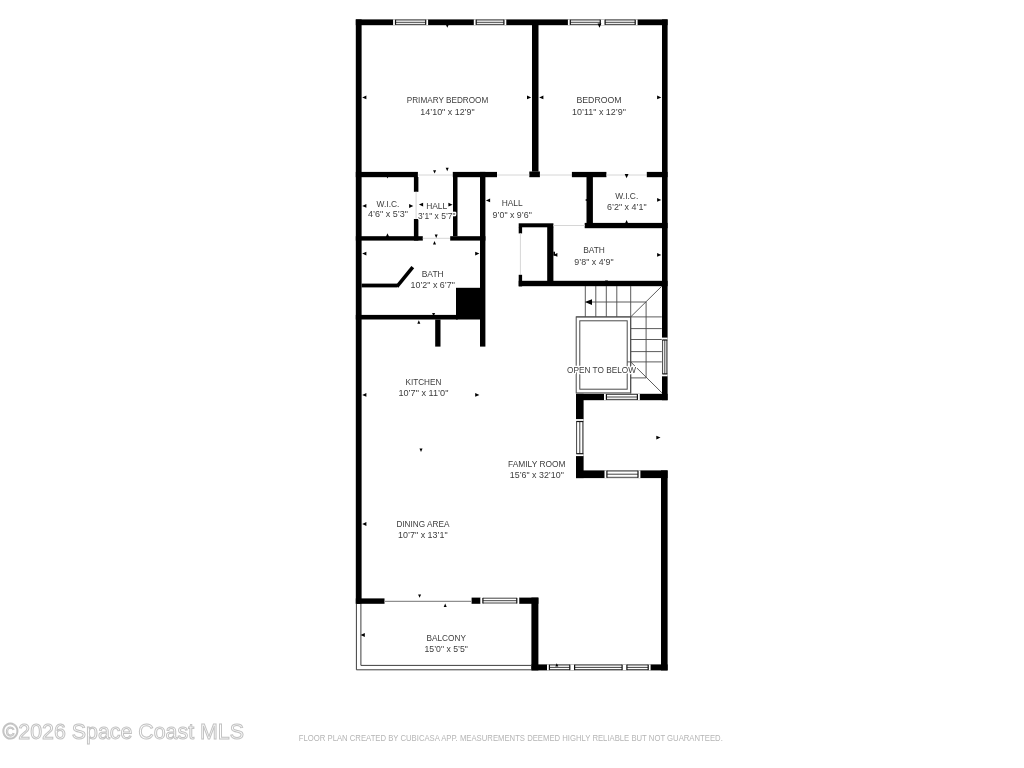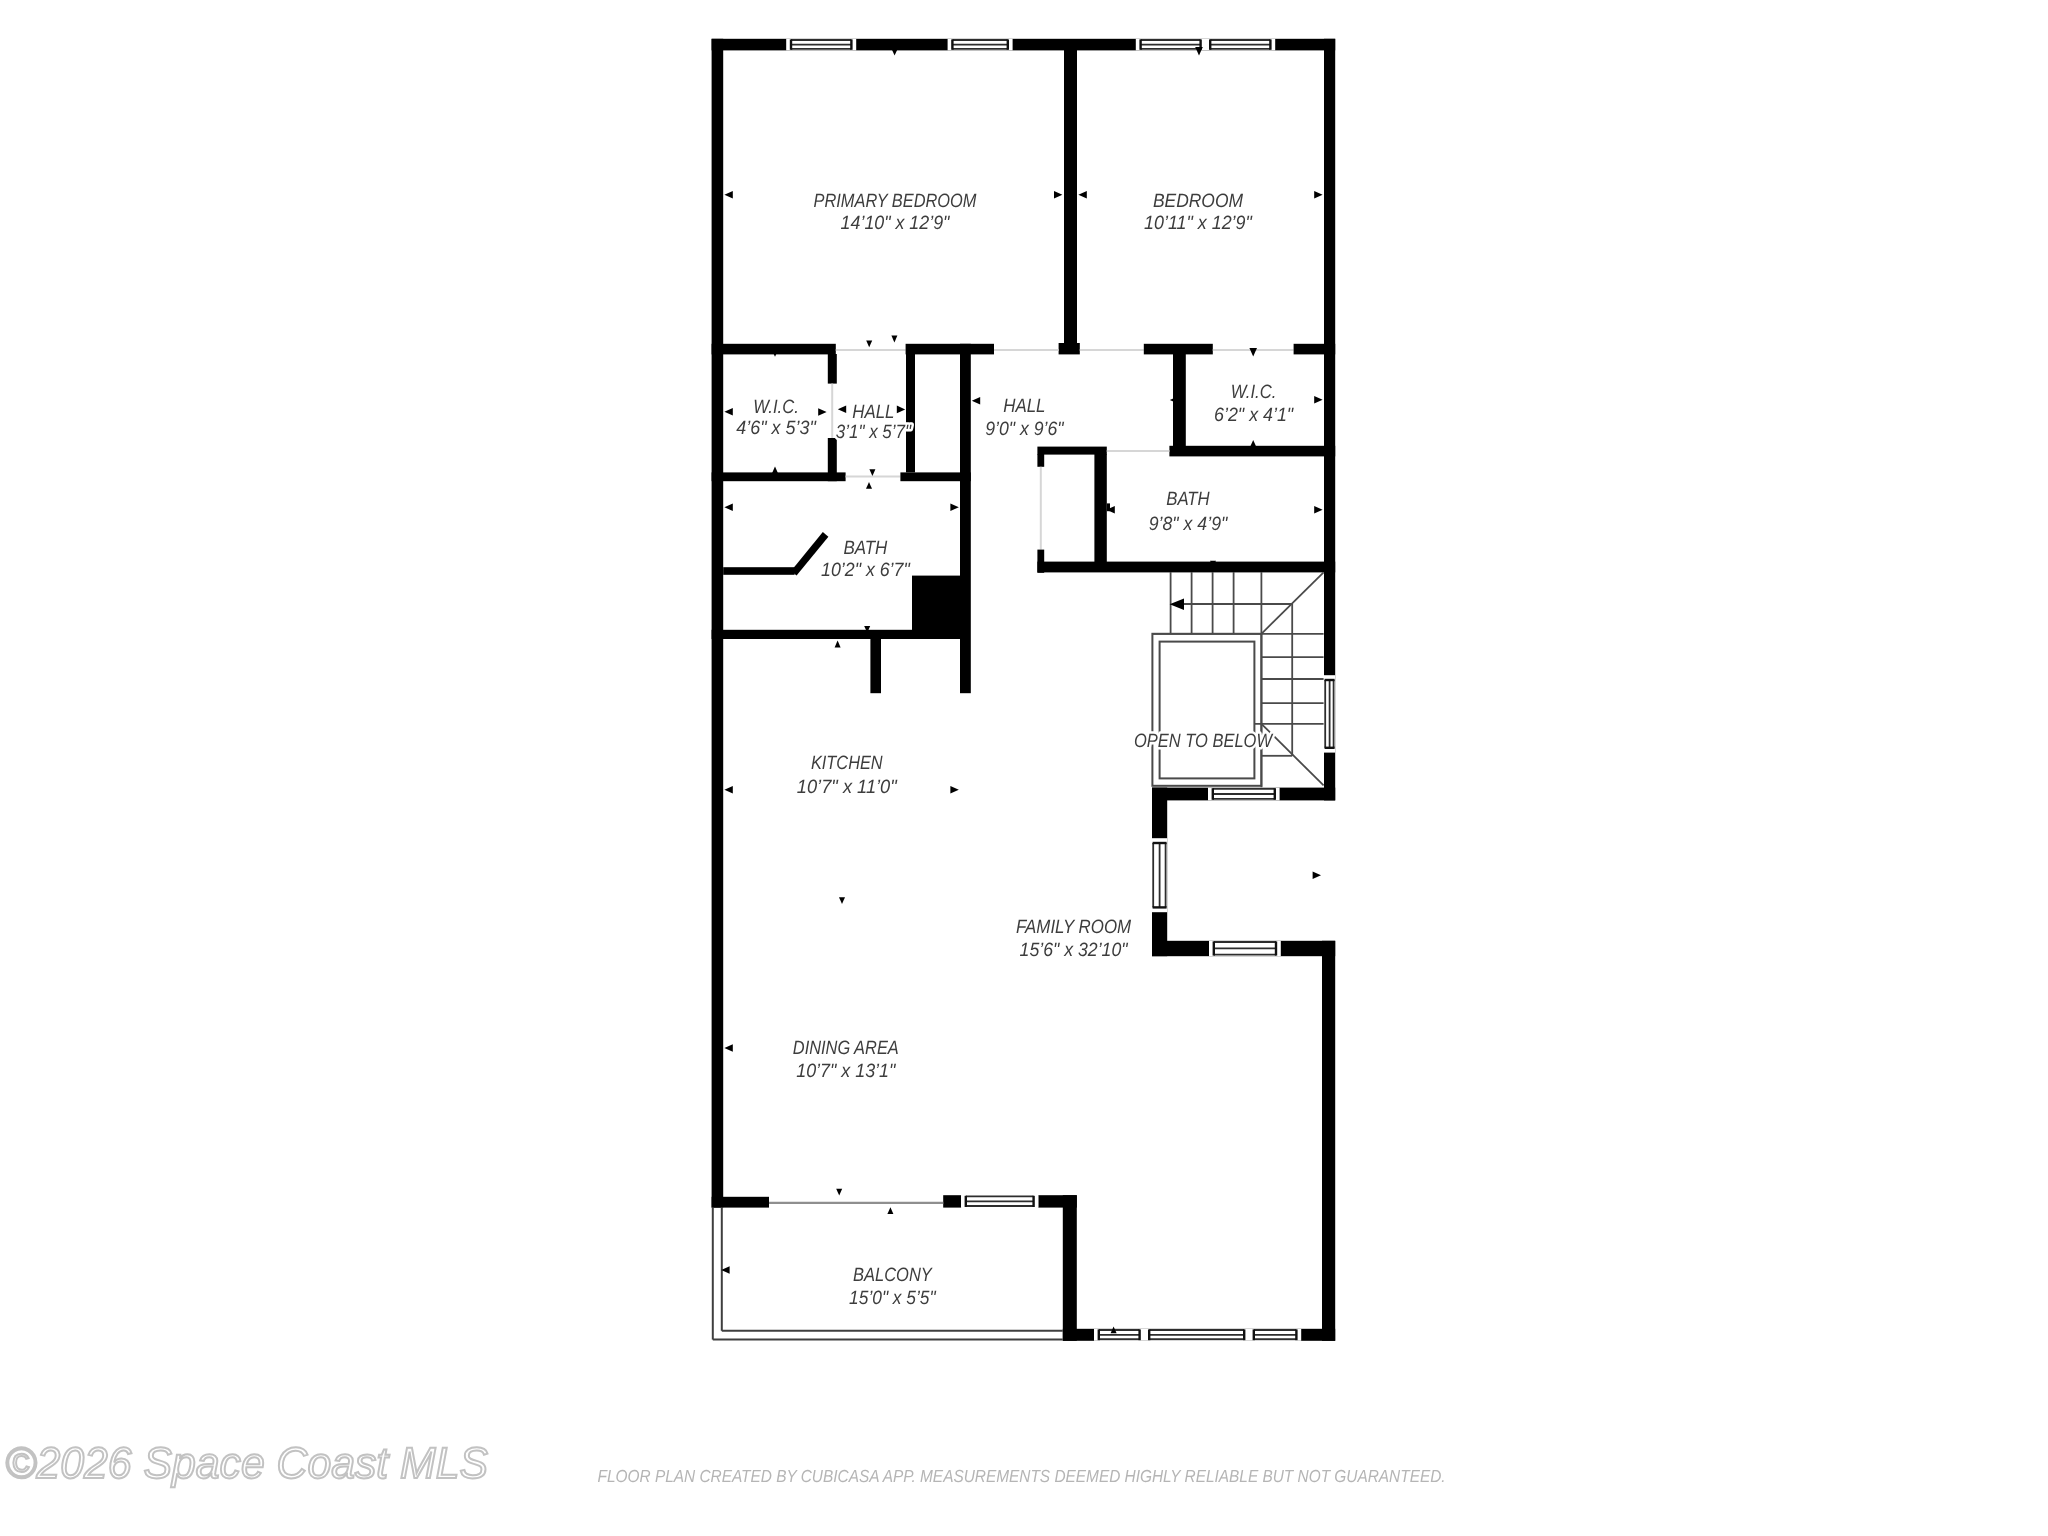--- a/index.html
+++ b/index.html
@@ -1,17 +1,17 @@
 <!DOCTYPE html>
 <html><head>
 <meta charset="utf-8">
 <title>Floor Plan</title>
 <style>
   html,body { margin:0; padding:0; background:#fff; width:1024px; height:768px; overflow:hidden; }
-  .page { position:relative; width:1024px; height:768px; font-family:"Liberation Sans", sans-serif;font-style:italic; }
+  .page { position:relative; width:1024px; height:768px; font-family:"Liberation Sans", sans-serif; }
   svg text { font-family:"Liberation Sans", sans-serif; }
 </style>
 </head>
 <body>
 <div class="page">
 
 <svg width="1024" height="768" viewBox="0 0 1024 768">
 <rect x="0" y="0" width="1024" height="768" fill="#ffffff"></rect>
 
 <rect x="355.8" y="19.4" width="311.8" height="5.8" fill="#000"></rect>

